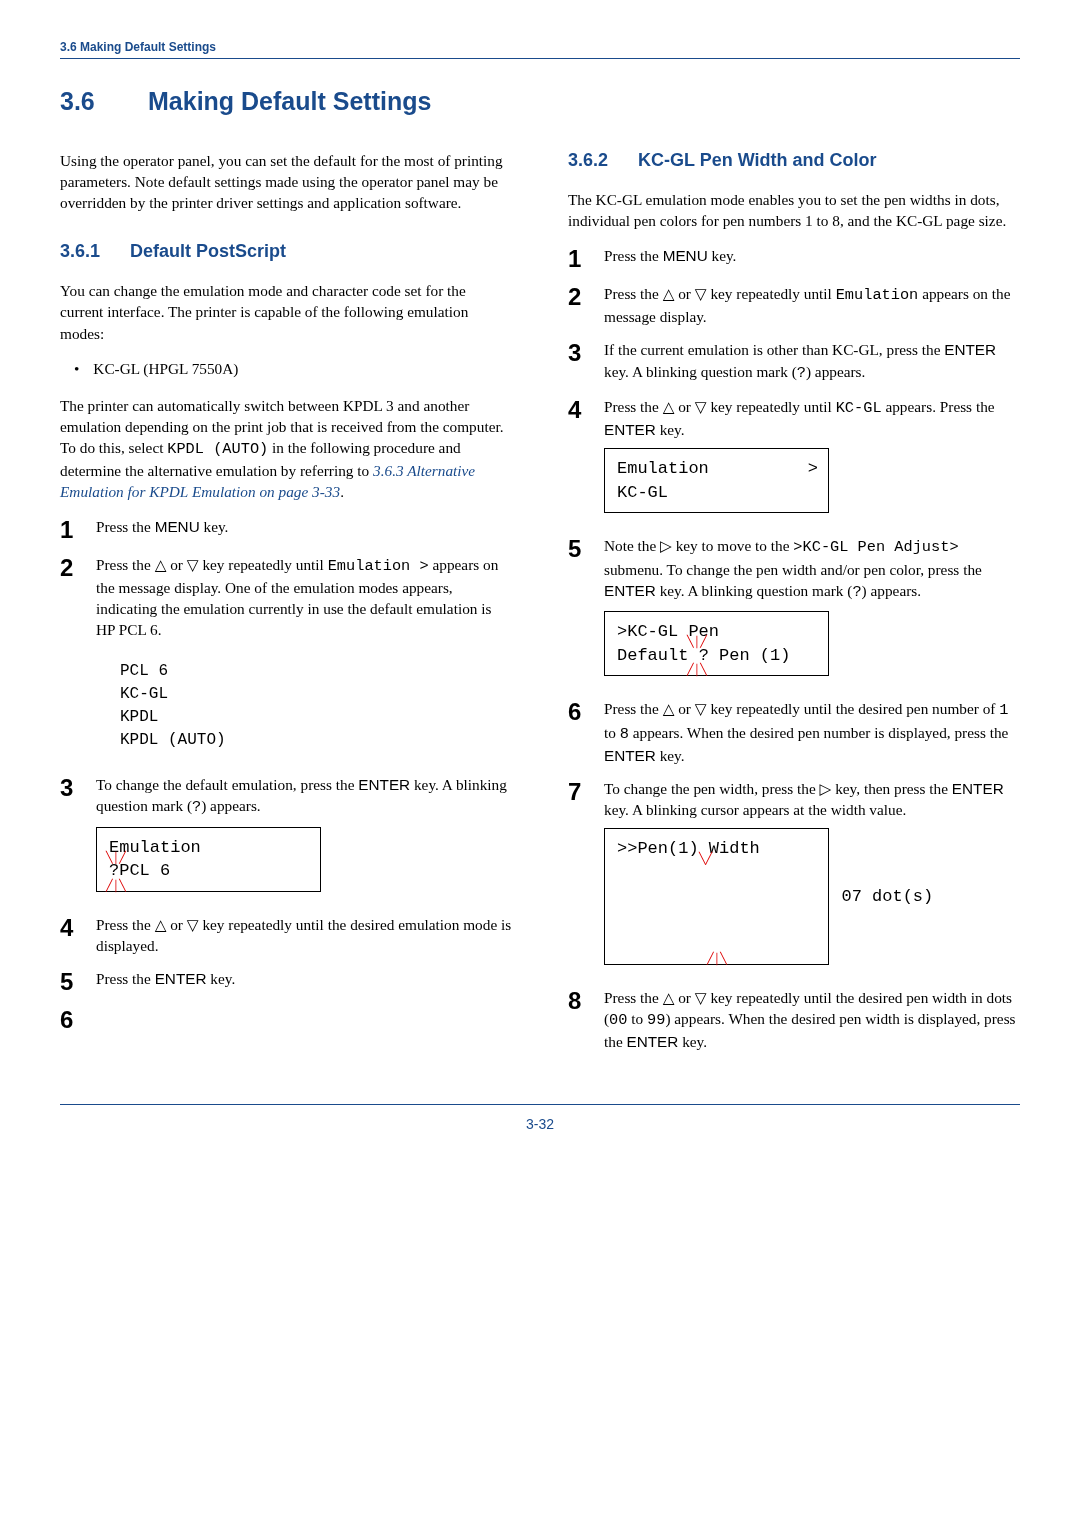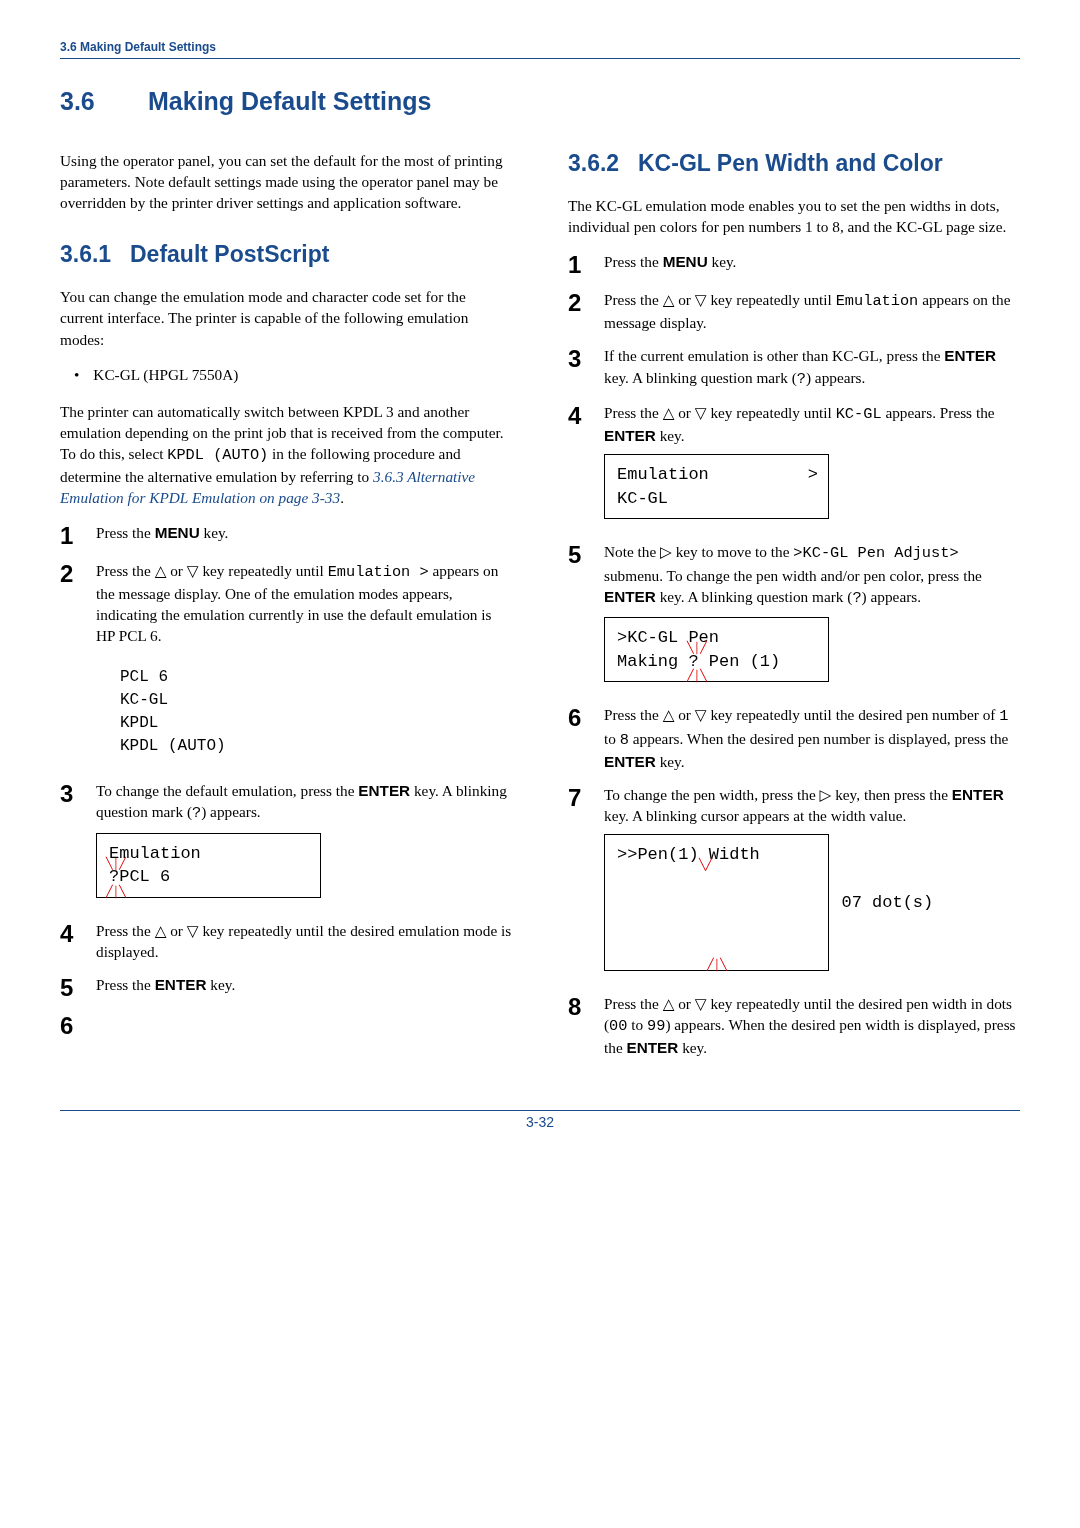--- a/index.html
+++ b/index.html
@@ -28,21 +28,21 @@
     font-size: 25px;
     margin-bottom: 34px;
   }
   h1.section-title .num { display: inline-block; width: 88px; }
   .columns { display: flex; gap: 56px; }
   .col { flex: 1; }
   h2.subsection {
     color: #1a4b8c;
     font-family: Arial, Helvetica, sans-serif;
     font-weight: bold;
-    font-size: 23px;
+    font-size: 18px;
     margin: 28px 0 18px 0;
   }
   h2.subsection .num { display: inline-block; width: 70px; }
   p { margin-bottom: 14px; line-height: 1.38; }
   ul.bullets { list-style: none; margin: 0 0 14px 14px; }
   ul.bullets li { line-height: 1.5; }
   ul.bullets li::before { content: "•"; margin-right: 14px; }
   .mono { font-family: 'Courier New', monospace; }
   .link { color: #1a4b8c; font-style: italic; }
   .steps { display: flex; flex-direction: column; }
@@ -50,34 +50,34 @@
   .step-num {
     font-family: Arial, Helvetica, sans-serif;
     font-weight: 900;
     font-size: 24px;
     flex-shrink: 0;
     width: 20px;
     line-height: 1;
     margin-top: 2px;
   }
   .step-body { flex: 1; line-height: 1.38; }
-  .bold { font-family: Arial, Helvetica, sans-serif; font-weight: bold; text-align: center; }
+  .bold { font-family: Arial, Helvetica, sans-serif; font-weight: normal; text-align: center; }
   .code-block { font-family: Liberation Mono, monospace; margin: 19px 0 10px 24px; line-height: 1.45; font-size: 16px; }
   .display-box {
     border: 1px solid #000;
     padding: 8px 12px;
     font-family: 'Courier New', monospace;
     font-size: 17px;
     margin: 8px 0 10px 0;
     line-height: 1.4;
     position: relative;
     width: 225px;
   }
   .display-box .right-gt { position: absolute; right: 10px; top: 8px; }
-  .footer-rule { border-top: 1px solid #1a4b8c; margin-top: 40px; padding-top: 2px; text-align: center; }
+  .footer-rule { border-top: 1px solid #1a4b8c; margin-top: 40px; padding-top: 10px; text-align: center; }
   .page-num { color: #1a4b8c; font-size: 14px; font-family: Arial, Helvetica, sans-serif; }
 </style>
 </head>
 <body>
 
 <div class="breadcrumb">3.6 Making Default Settings</div>
 
 <h1 class="section-title">
   <span class="num">3.6</span><span>Making Default Settings</span>
 </h1>
@@ -200,21 +200,21 @@
       <div class="step">
         <div class="step-num">5</div>
         <div class="step-body">
           <span>Note the ▷ key to move to the </span><span class="mono">&gt;KC-GL Pen Adjust&gt;</span><span> submenu. To change the pen width and/or pen color, press the </span><span class="bold">ENTER</span><span> key. A blinking question mark (</span><span class="mono">?</span><span>) appears.</span>
           <div class="display-box">
             <div style="position:relative">
               <span>&gt;KC-GL Pen</span>
               <span style="color:#d00; font-size:11px; position:absolute; left:70px; bottom:-7px;">╲│╱</span>
             </div>
             <div style="position:relative">
-              <span>Making </span><span>?</span><span> Pen (1)</span>
+              <span>Default </span><span>?</span><span> Pen (1)</span>
               <span style="color:#d00; font-size:11px; position:absolute; left:70px; bottom:-11px;">╱│╲</span>
             </div>
           </div>
         </div>
       </div>
 
       <div class="step">
         <div class="step-num">6</div>
         <div class="step-body">
           <span>Press the △ or ▽ key repeatedly until the desired pen number of </span><span class="mono">1</span><span> to </span><span class="mono">8</span><span> appears. When the desired pen number is displayed, press the </span><span class="bold">ENTER</span><span> key.</span>

